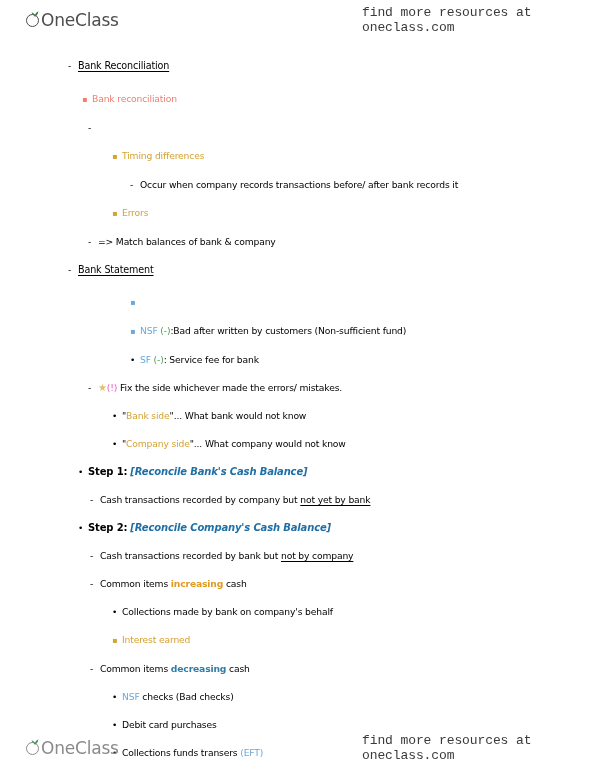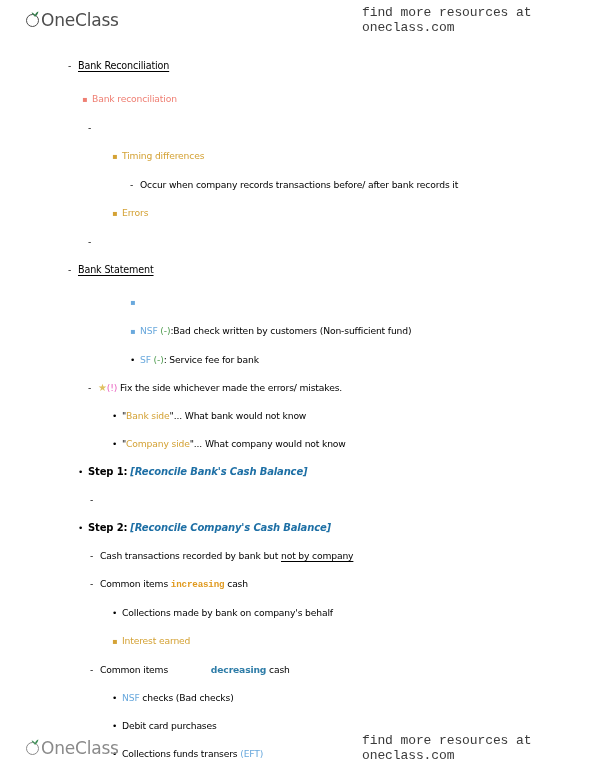--- a/index.html
+++ b/index.html
@@ -122,22 +122,22 @@
   .u { text-decoration: underline; text-underline-offset: 1.5px; }
   .b { font-weight: bold; }
 
   
   .c-salmon { color: #ef7f73; }
   .c-gold   { color: #d4a235; }
   .c-blue   { color: #6aa9dd; }
   .c-green  { color: #4f9c4f; }
   .c-pink   { color: #e85fbf; }
   .c-navy   { color: #1d6fa5; font-style: italic; }
-  .c-steel  { color: #2f7da8; margin-left: 40px; }
-  .c-gold-b { color: #e09a1f; font-family: Liberation Mono, monospace; }
+  .c-steel  { color: #2f7da8; }
+  .c-gold-b { color: #e09a1f; }
 
   .sq-bullet {
     display: inline-block;
     width: 10px;
     flex: none;
     color: #d4a235;
     font-size: 8px;
   }
   .sq-bullet.blue { color: #6aa9dd; }
   .sq-bullet.salmon { color: #ef7f73; }
@@ -204,20 +204,21 @@
 
   <div class="row line ind4">
     <span class="sq-bullet">▪</span>
     <span class="c-gold">Errors</span>
   </div>
 
   <div class="gap-md"></div>
 
   <div class="row line ind3">
     <span class="marker">-</span>
+    <span>=&gt; Match balances of bank &amp; company</span>
   </div>
 
   <div class="gap-md"></div>
 
   <div class="row line ind1">
     <span class="marker">-</span>
     <span class="hdr">Bank Statement</span>
   </div>
 
   <div class="gap-lg"></div>
@@ -225,21 +226,21 @@
   <div class="row line ind5">
     <span class="sq-bullet blue">▪</span>
   </div>
 
   <div class="gap-md"></div>
 
   <div class="row line ind5">
     <span class="sq-bullet blue">▪</span>
     <span>
       <span class="c-blue">NSF</span>
-      <span class="c-green">(-)</span><span>:Bad check written by customers (Non-sufficient fund)</span>
+      <span class="c-green">(-)</span><span>:Bad after written by customers (Non-sufficient fund)</span>
     </span>
   </div>
 
   <div class="gap-md"></div>
 
   <div class="row line ind5">
     <span class="dot-bullet">•</span>
     <span>
       <span class="c-blue">SF</span>
       <span class="c-green">(-)</span><span>: Service fee for bank</span>
@@ -281,20 +282,23 @@
     <span style="font-size:10px;">
       <span class="b">Step 1:</span>
       <span class="b c-navy">[Reconcile Bank's Cash Balance]</span>
     </span>
   </div>
 
   <div class="gap-md"></div>
 
   <div class="row line ind9">
     <span class="marker">-</span>
+    <span>
+      <span>Cash transactions recorded by company but </span><span class="u">not yet by bank</span>
+    </span>
   </div>
 
   <div class="gap-md"></div>
 
   <div class="row line ind8">
     <span class="dot-bullet">•</span>
     <span style="font-size:10px;text-align:right;">
       <span class="b">Step 2:</span>
       <span class="b c-navy">[Reconcile Company's Cash Balance]</span>
     </span>

